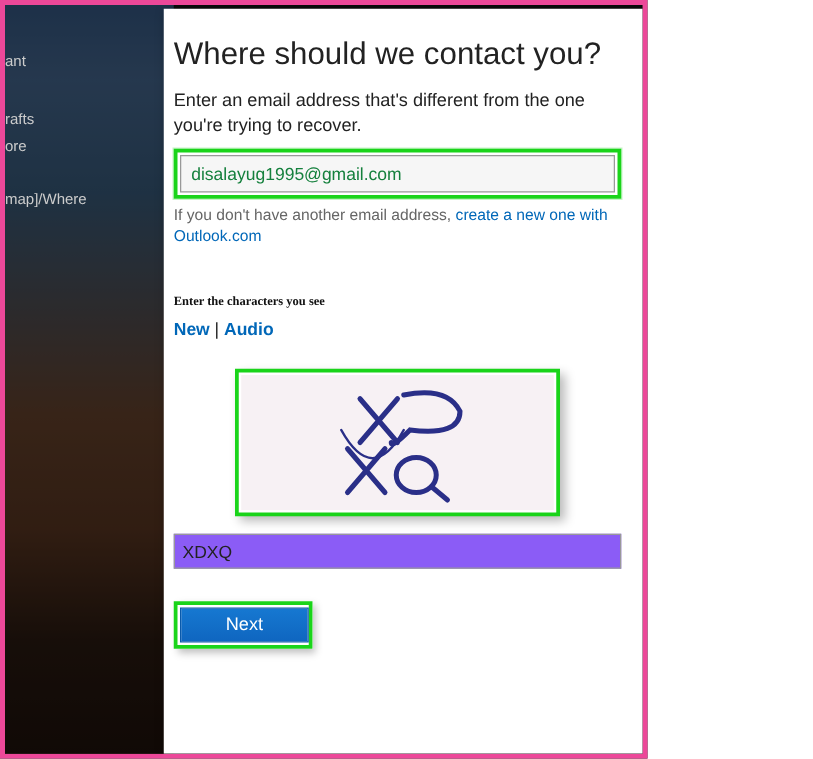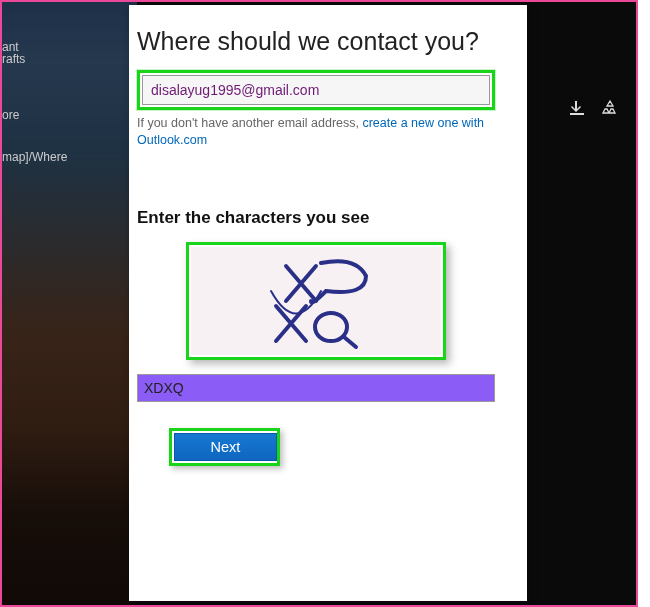--- a/index.html
+++ b/index.html
@@ -1,19 +1,19 @@
 <!DOCTYPE html>
 <html><head>
 <meta charset="utf-8">
 <style>
   * { box-sizing: border-box; margin: 0; padding: 0; }
   html, body { width: 650px; height: 607px; font-family: "Segoe UI", Arial, sans-serif; }
   .outer {
-    width: 638px; height: 607px;
-    border: 2px solid #ec4899;
+    width: 518px; height: 607px;
+    border: 4px solid #ec4899;
     background: #1a1a1a;
     position: relative;
     overflow: hidden;
   }
   .bg-strip {
     position: absolute;
     left: 0; top: 0; bottom: 0;
     width: 135px;
     background: linear-gradient(to bottom,
       #4a7ab5 0%, #5e8cc2 10%, #4d7ca8 25%,
@@ -69,37 +69,38 @@
     padding: 2px;
     margin-bottom: 5px;
   }
   .email-input {
     width: 100%;
     height: 30px;
     border: 1px solid #999;
     background: #f6f6f6;
     padding: 4px 8px;
     font-size: 14px;
-    color: #701a75;
+    color: #15803d;
   }
   .helper {
     font-size: 12.5px;
     color: #666;
     line-height: 1.35;
-    margin-bottom: 59px;
+    margin-bottom: 38px;
   }
   .link {
     color: #0067b8;
     cursor: pointer;
   }
   .captcha-label {
-    font-size: 17px;
+    font-size: 10px;
     font-weight: 600;
     color: #111;
     margin-bottom: 8px;
+    font-family: Liberation Serif, serif;
   }
   .captcha-links {
     font-size: 14px;
     font-weight: 600;
     color: #0067b8;
     margin-bottom: 18px;
   }
   .captcha-links .sep { color: #222; font-weight: 400; }
   .captcha-area {
     position: relative;
@@ -127,69 +128,72 @@
     font-size: 14px;
     color: #222;
     background: #8b5cf6;
     margin-bottom: 26px;
   }
   .next-wrap {
     width: 111px;
     padding: 2px;
     display: inline-block;
     box-shadow: 3px 3px 6px rgba(0,0,0,0.25);
-    margin-left: 32px;
   }
   .next-btn {
     width: 103px; height: 28px;
     background: linear-gradient(to bottom, #1678d1, #0f66c0);
     color: #fff;
     font-size: 14.5px;
     border: 1px solid #0a5aab;
     cursor: pointer;
   }
 </style>
 </head>
 <body>
 
 <div class="outer">
   <div class="bg-strip"></div>
   <div class="bg-overlay"></div>
 
   <div class="bg-text" style="top:38px">ant</div>
-  <div class="bg-text" style="top:50px">rafts</div>
+  <div class="bg-text" style="top:84px">rafts</div>
   <div class="bg-text" style="top:106px">ore</div>
   <div class="bg-text" style="top:148px">map]/Where</div>
 
   <div class="icon-area">
     <span class="download-icon">
       <svg width="14" height="14" viewBox="0 0 14 14" fill="#ddd">
           <path d="M7 0v8l3-3 1 1-5 5-5-5 1-1 3 3V0h2zM0 12h14v2H0z"></path>
         </svg>
     </span>
     <span class="recycle-icon">
       <svg width="16" height="16" viewBox="0 0 16 16" fill="none" stroke="#ddd" stroke-width="1.3">
           <path d="M8 1l3 5H5l3-5zM3 9l-2 4h6l-2-4H3zm8 0l2 4H7l2-4h2z"></path>
         </svg>
     </span>
   </div>
 
   <div class="panel">
     <div class="title">Where should we contact you?</div>
+    <div class="subtitle">Enter an email address that's different from the one you're trying to recover.</div>
 
     <div class="email-input-wrap hl-green">
       <input class="email-input" type="text" value="disalayug1995@gmail.com" style="">
     </div>
 
     <div class="helper">
       <span>If you don't have another email address, </span><span class="link">create a new one with Outlook.com</span>
     </div>
 
     <div class="captcha-label">Enter the characters you see</div>
 
+    <div class="captcha-links">
+      <span class="link">New</span><span class="sep"> | </span><span class="link">Audio</span>
+    </div>
 
     <div class="captcha-area">
       <div class="captcha-img-wrap hl-green">
         <div class="captcha-img">
           <svg width="200" height="100" viewBox="0 0 200 100">
             <g fill="none" stroke="#2a2f88" stroke-width="4" stroke-linecap="round">
               <path d="M70 15 L100 50 M100 15 L70 50"></path>
               <path d="M105 12 Q140 5 150 25 Q150 45 110 40 Q95 55 95 50"></path>
               <path d="M60 55 L90 90 M90 55 L60 90"></path>
               <ellipse cx="115" cy="76" rx="16" ry="14"></ellipse>

